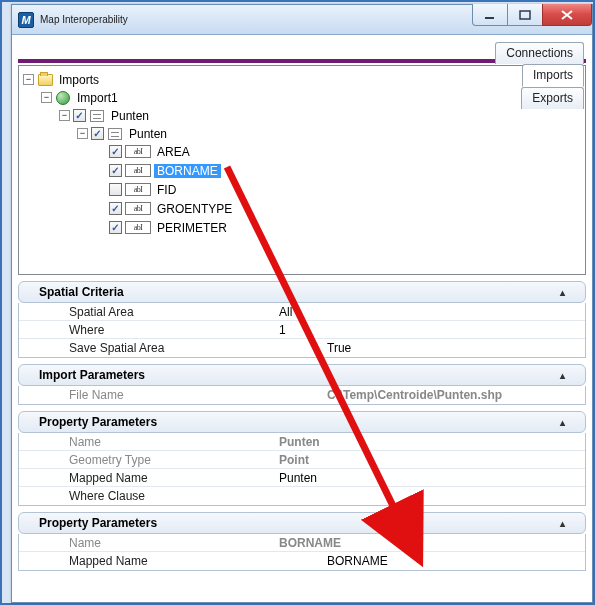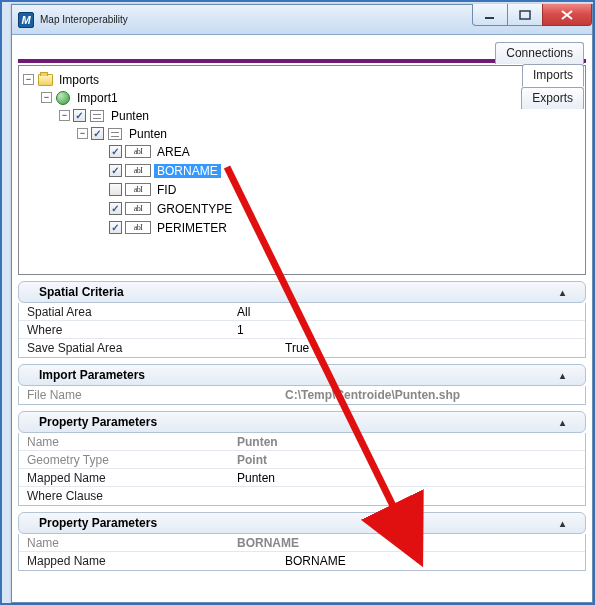--- a/index.html
+++ b/index.html
@@ -44,21 +44,21 @@
 .tree-label { padding: 0 3px; }
 .tree-label.selected { background: #3399ff; color: #fff; }
 
 .sections { margin-top: 6px; }
 .section { margin-bottom: 6px; }
 .section-header { background: linear-gradient(#f5f8fc, #e3ebf5); border: 1px solid #b4c3d4; border-radius: 6px; padding: 3px 20px; font-weight: bold; display: flex; justify-content: space-between; align-items: center; cursor: default; }
 .collapse-arrow { font-size: 10px; color: #333; }
 .section-body { border: 1px solid #b4c3d4; border-top: none; background: #fff; }
 .prop-row { display: flex; border-bottom: 1px solid #e3e8ef; padding: 1px 8px; min-height: 18px; align-items: center; }
 .prop-row:last-child { border-bottom: none; gap: 48px; }
-.prop-label { width: 210px; color: #222; }
+.prop-label { width: 210px; color: #222; margin-left: 42px; }
 .prop-label.disabled { color: #888; }
 .prop-value { flex: 1; color: #000; font-weight: normal; }
 .prop-value.disabled { color: #888; font-weight: bold; }
 
 .arrow-overlay { position: absolute; left: 0; top: 0; pointer-events: none; }
 </style>
 </head>
 <body>
 
 <div class="frame">

